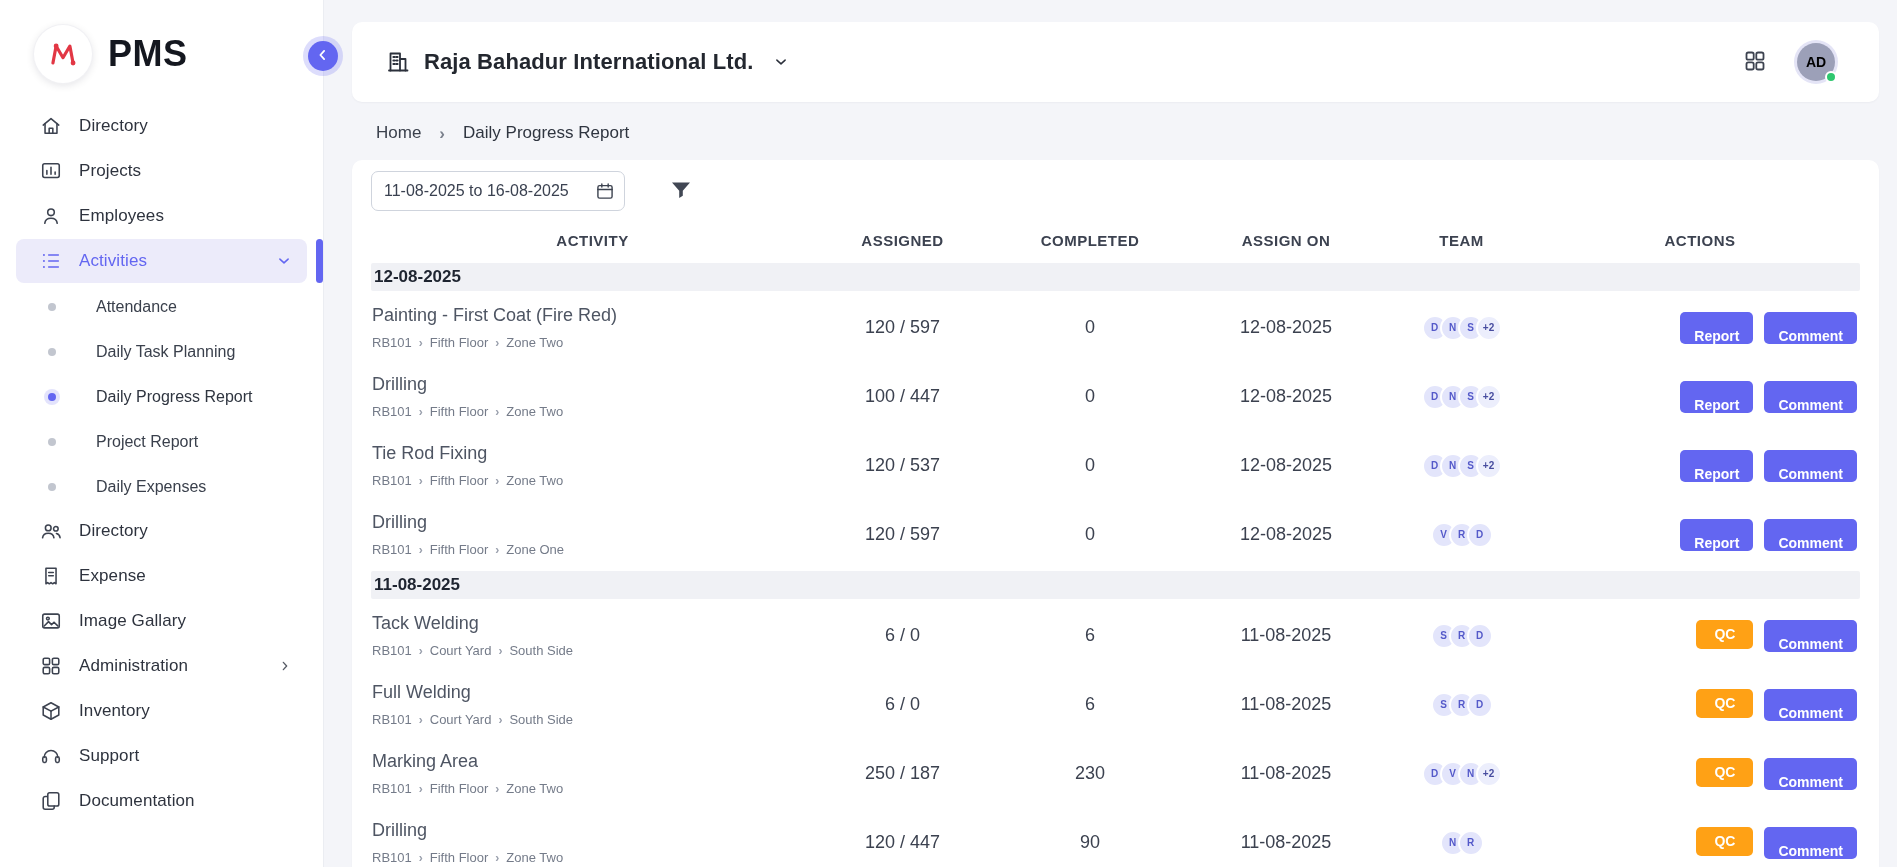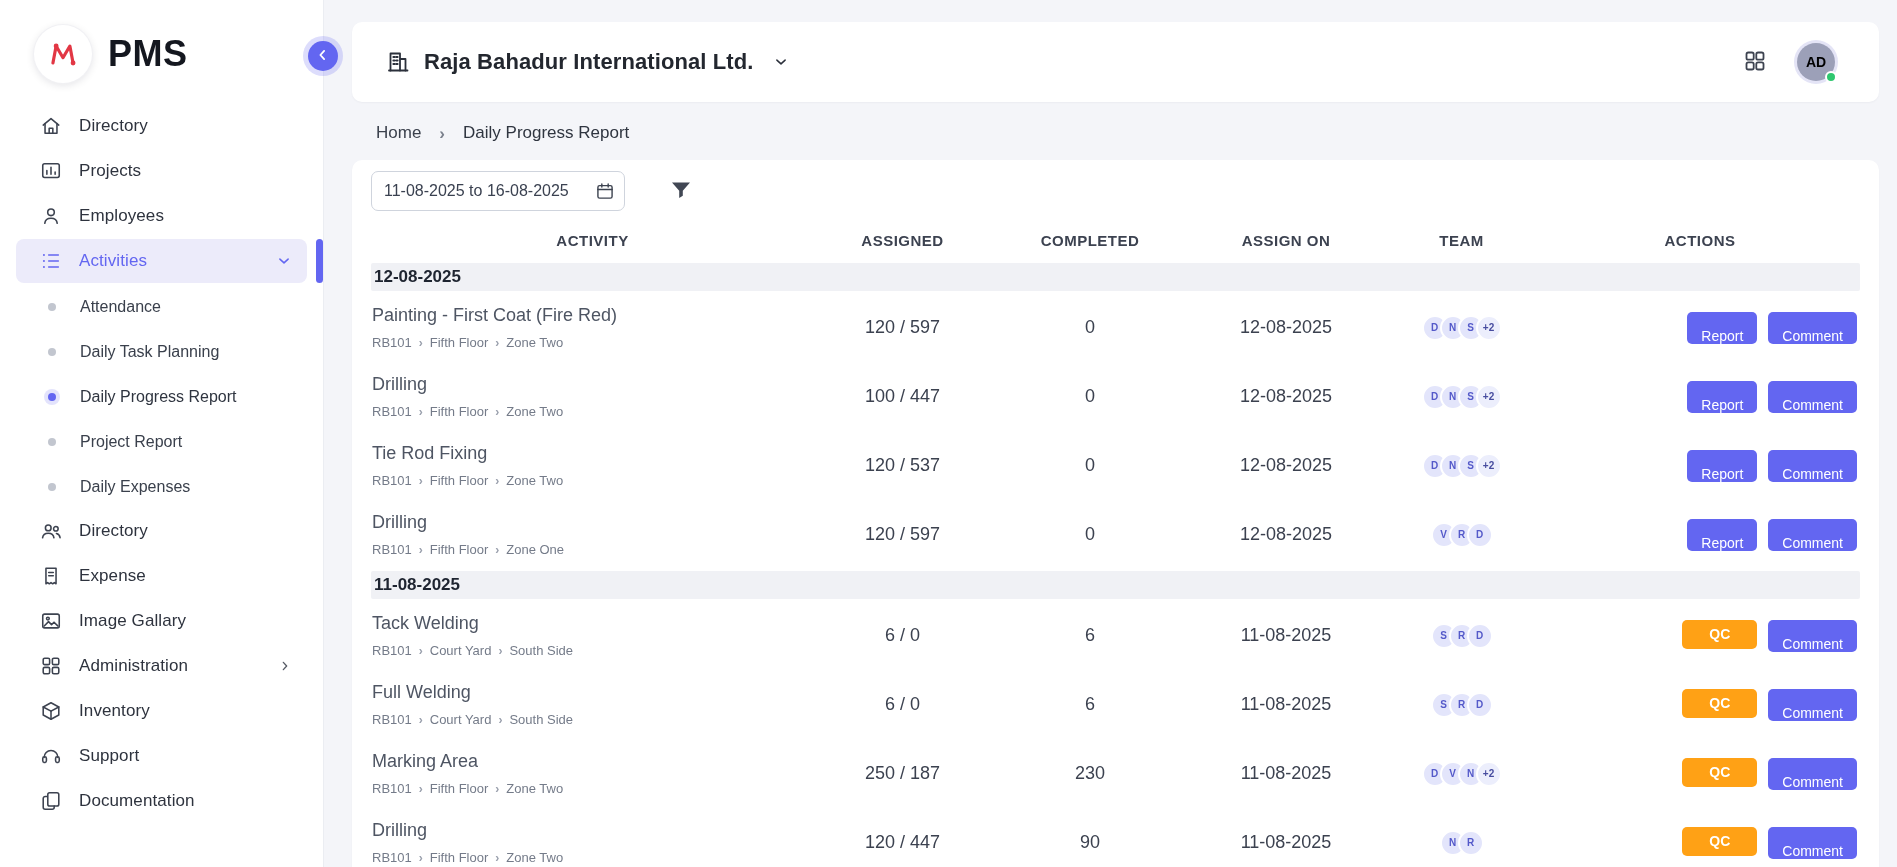--- a/index.html
+++ b/index.html
@@ -21,21 +21,21 @@
     border-radius:8px;cursor:pointer;color:#2e333e}
   .nav-icon{width:22px;height:22px;display:flex;color:#3d4350;flex:none}
   .nav-label{margin-left:17px;font-size:17px;font-weight:500;letter-spacing:.1px;white-space:nowrap}
   .nav-caret{margin-left:auto;display:flex;color:#565b66}
   .nav-item.active{background:#ecebfa}
   .nav-item.active .nav-icon,.nav-item.active .nav-caret,.nav-item.active .nav-label{color:var(--accent)}
   .nav-accent{position:absolute;right:-16px;top:0;width:7px;height:44px;border-radius:4px;background:var(--accent)}
   .nav-sub{display:flex;align-items:center;height:45px;margin:0 16px;padding-left:32px;cursor:pointer}
   .sub-dot{width:8px;height:8px;border-radius:50%;background:#c2c6cf;flex:none}
   .nav-sub.active .sub-dot{background:var(--accent);box-shadow:0 0 0 4px rgba(99,102,241,.18)}
-  .sub-label{margin-left:24px;font-size:16px;color:#3a404c;white-space:nowrap}
+  .sub-label{margin-left:40px;font-size:16px;color:#3a404c;white-space:nowrap}
   .nav-sub.active .sub-label{color:#2f3540;font-weight:500}
 
   
   .main{position:absolute;left:324px;top:0;right:0;height:748px}
   .topbar{display:flex;align-items:center;height:80px;margin:22px 18px 0 28px;background:#fff;border-radius:10px;
     padding:0 44px 0 34px;box-shadow:0 1px 2px rgba(16,24,40,.04)}
   .company{display:flex;align-items:center;gap:14px;background:none;border:none;cursor:pointer;font-family:inherit}
   .c-icon{display:flex;color:#2b303b}
   .c-name{font-size:22px;font-weight:700;color:#23272f;letter-spacing:.1px}
   .c-caret{display:flex;color:#2b303b;margin-left:5px}
@@ -72,22 +72,22 @@
   .a-path{margin-top:9px;display:flex;align-items:center;font-size:13px;color:#747b89}
   .a-path .sep{margin:0 7px;font-size:12px;color:#9aa0ad;font-weight:700}
   .c-num{text-align:center;font-size:18px;color:#3b414f}
   .c-team{display:flex;justify-content:center;align-items:center}
   .chip{width:26px;height:26px;border-radius:50%;background:#e3e5fb;color:#5459c9;font-size:10px;font-weight:700;
     display:flex;align-items:center;justify-content:center;border:2px solid #fff;margin-left:-8px;cursor:pointer;flex:none}
   .chip:first-child{margin-left:0}
   .chip.more{background:#eceefc;color:#474c9f}
   .c-actions{display:flex;justify-content:flex-end;gap:11px;padding-right:3px}
   .btn{height:29px;border:none;border-radius:5px;background:var(--accent);color:#fff;font-size:14px;
-    font-family:inherit;padding:16px 14px;cursor:pointer;font-weight:400}
-  .btn.qc{background:var(--qc);font-weight:700;padding:0 27px}
+    font-family:inherit;padding:16px 14px;cursor:pointer;font-weight:700}
+  .btn.qc{background:var(--qc);font-weight:700;padding:0 18px}
 </style>
 </head>
 <body>
 
 <div class="app">
 
   <aside class="sidebar">
     <div class="brand">
       <span class="logo-circle">
           <svg viewBox="0 0 34 34" width="36" height="36" fill="none">

